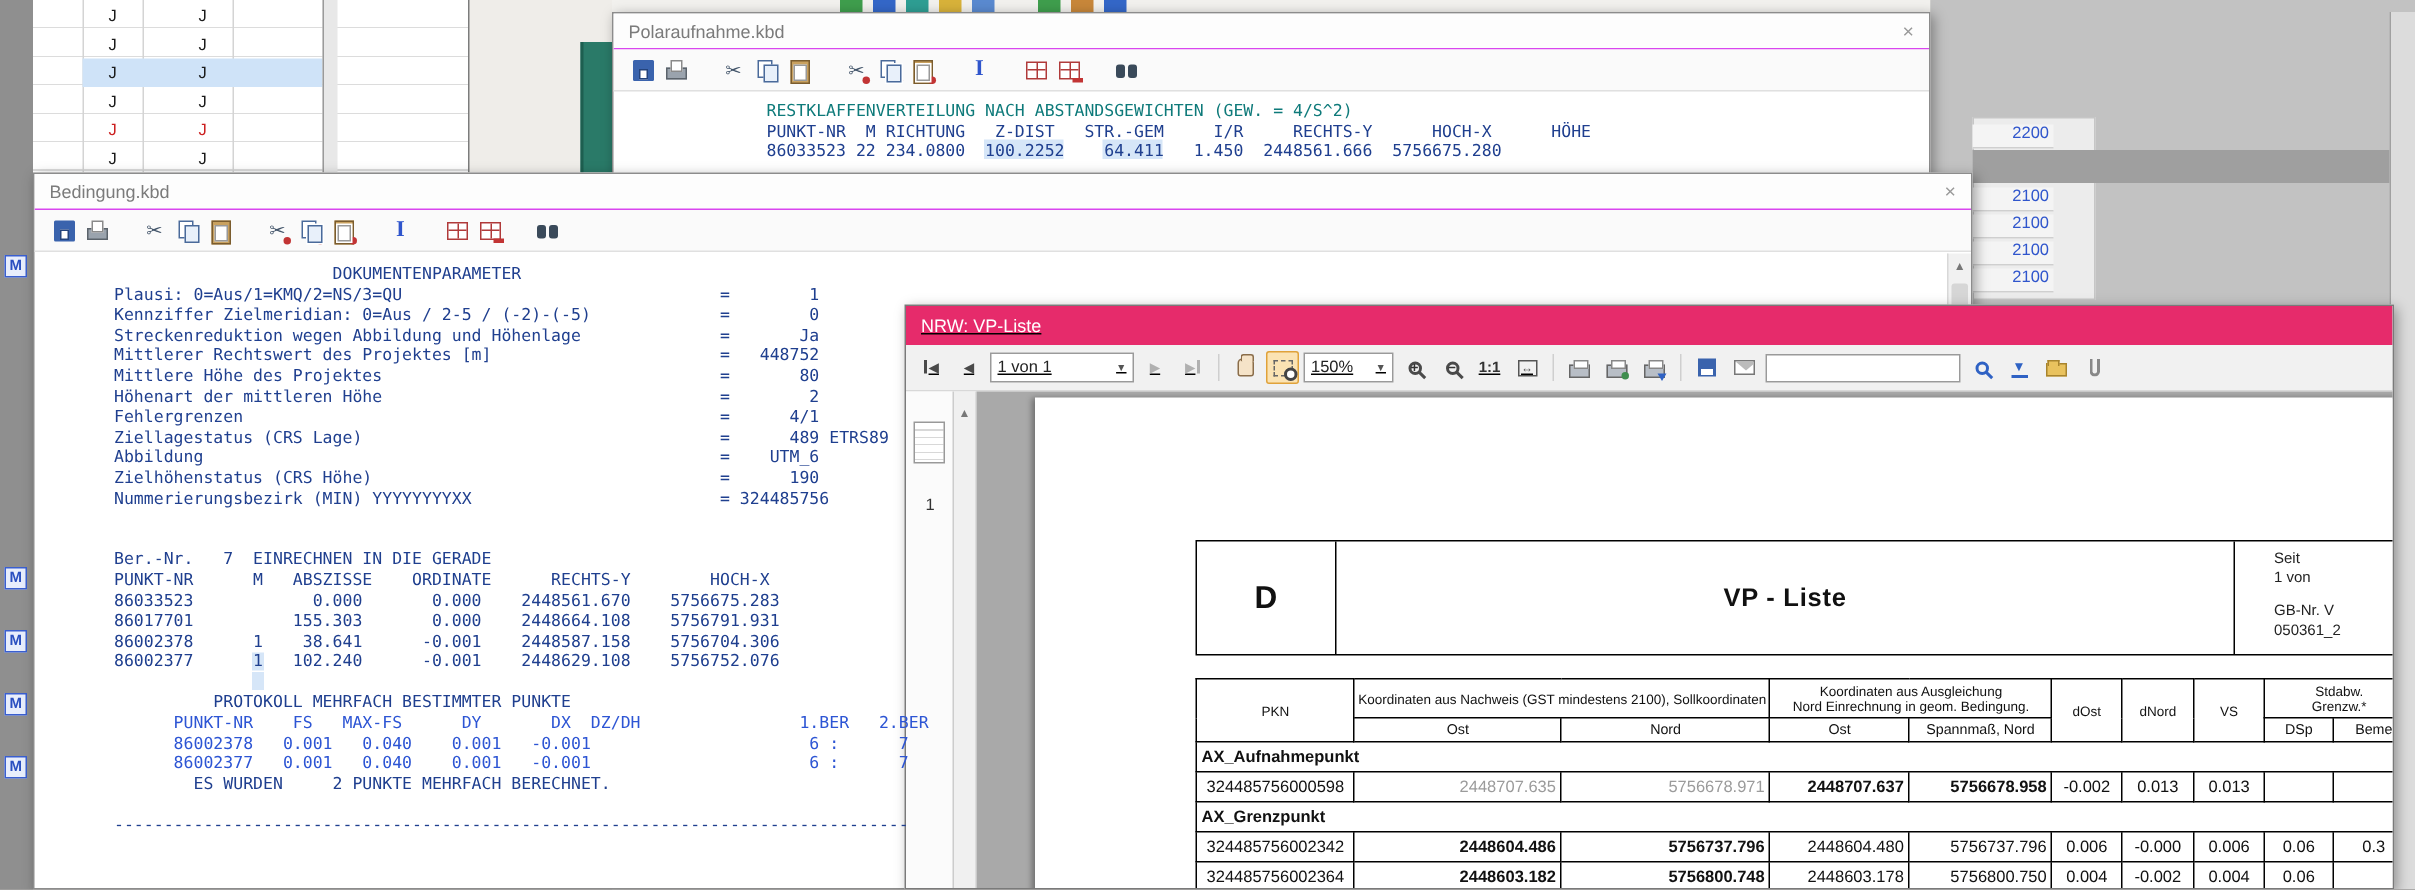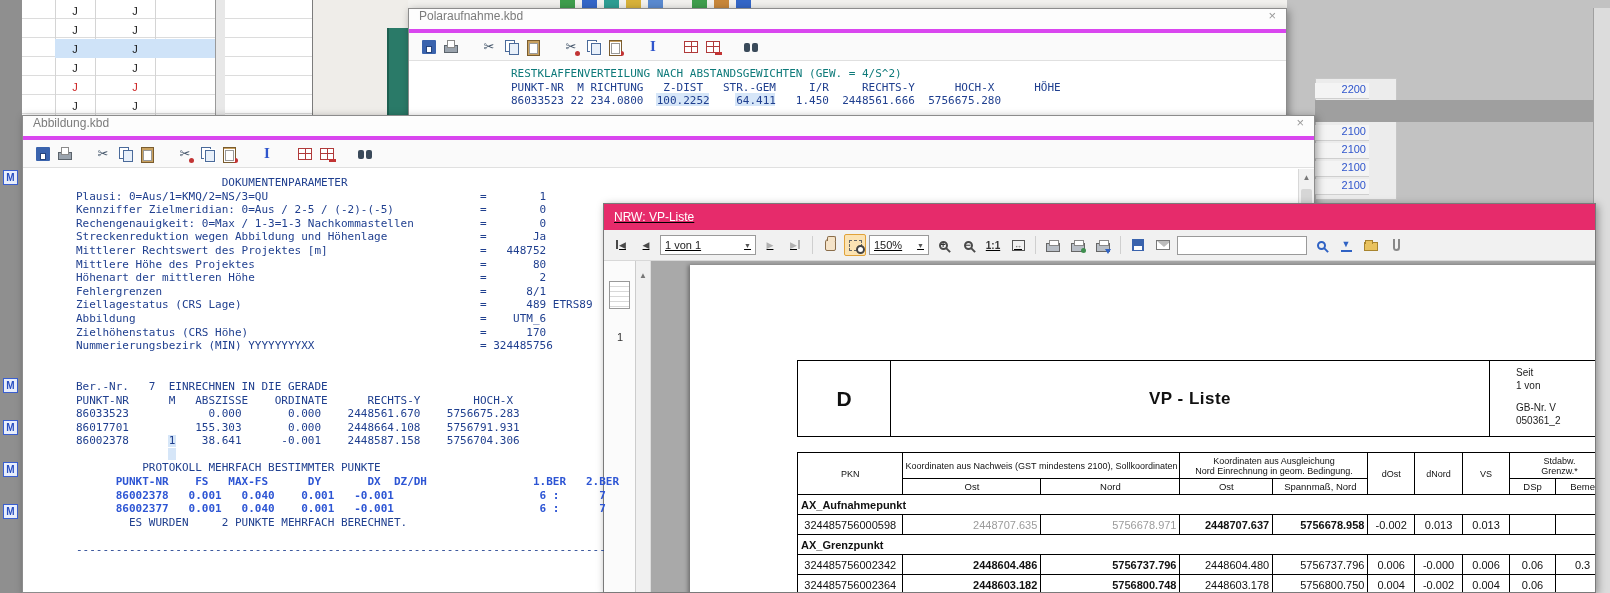--- a/index.html
+++ b/index.html
@@ -3,22 +3,22 @@
 <meta charset="utf-8">
 <style>
   html,body{margin:0;padding:0;background:#6e6e6e;}
   .stage{position:relative;width:1610px;height:593px;overflow:hidden;background:#c9c7c2;
          font-family:"Liberation Sans",sans-serif;}
   .stage *{box-sizing:border-box;}
 
   
   .win{position:absolute;background:#fff;border:1px solid #8c8c8c;
        box-shadow:2px 2px 8px rgba(0,0,0,.35);overflow:hidden;}
-  .titlebar{height:24px;background:#fdfdfd;border-bottom:4px solid #d946ef;
-            display:flex;align-items:flex-start;padding:0 10px;}
+  .titlebar{height:24px;background:#fdfdfd;border-bottom:1px solid #d946ef;
+            display:flex;align-items:center;padding:0 10px;}
   .titlebar .ttl{font-size:12px;color:#7b7b7b;}
   .titlebar .wclose{margin-left:auto;color:#9a9a9a;font-size:13px;line-height:1;cursor:default;}
   .tbar{height:28px;background:#fafafa;border-bottom:1px solid #e0e0e0;
         display:flex;align-items:center;padding-left:10px;gap:2px;}
   .tgap{width:14px;}
 
   
   .ti{width:20px;height:20px;position:relative;display:flex;align-items:center;justify-content:center;}
   .ic-save::before{content:"";position:absolute;inset:3px;background:#3a63ad;border-radius:1px;}
   .ic-save::after{content:"";position:absolute;left:7px;right:7px;bottom:4px;height:5px;background:#fff;border:1px solid #24437c;}
@@ -38,21 +38,21 @@
     background:linear-gradient(#b03a3a,#b03a3a) 50% 0/1px 100% no-repeat,
                linear-gradient(#b03a3a,#b03a3a) 0 50%/100% 1px no-repeat,#fff;}
   .ic-table2::after{content:"";position:absolute;right:1px;bottom:2px;width:7px;height:3px;background:#c23434;}
   .ic-find::before{content:"";position:absolute;left:3px;top:6px;width:6px;height:9px;background:#3a4a5a;border-radius:2px;}
   .ic-find::after{content:"";position:absolute;right:3px;top:6px;width:6px;height:9px;background:#3a4a5a;border-radius:2px;}
 
   
   .content{position:relative;}
   .pline{white-space:pre;font-family:"DejaVu Sans Mono",monospace;font-size:11px;line-height:13.6px;}
   .c-navy{color:#1f3f8f;}
-  .c-blue{color:#2d55d4;font-weight:bold;}
+  .c-blue{color:#2d55d4;}
   .c-teal{color:#0e7a7a;}
   .hl{position:absolute;background:#c8ddf5;opacity:.75;z-index:0;}
   .content,.pline{z-index:1;}
 
   
   .dock{position:absolute;left:0;top:0;width:22px;height:593px;background:#8f8f8f;}
   .mico{position:absolute;left:3px;width:15px;height:15px;background:#e8eefc;border:1px solid #3a5fd0;
         color:#2a4fc0;font-size:10px;font-weight:bold;display:flex;align-items:center;justify-content:center;}
   .sheet{position:absolute;left:22px;top:0;width:290px;height:115px;background:#fff;
          background-image:repeating-linear-gradient(to bottom,transparent 0 18px,#dcdcdc 18px 19px);}
@@ -262,21 +262,21 @@
     <div class="hl" style="left:326px;top:84px;width:40px;height:13px"></div>
     <div class="content">
         <div class="pline c-teal">RESTKLAFFENVERTEILUNG NACH ABSTANDSGEWICHTEN (GEW. = 4/S^2)</div>
         <div class="pline c-navy">PUNKT-NR  M RICHTUNG   Z-DIST   STR.-GEM     I/R     RECHTS-Y      HOCH-X      HÖHE</div>
         <div class="pline c-navy">86033523 22 234.0800  100.2252    64.411   1.450  2448561.666  5756675.280</div>
       </div>
   </div>
 
   <div class="win" id="win-ber">
     <div class="titlebar">
-      <span class="ttl">Abbildung.kbd</span>
+      <span class="ttl">Bedingung.kbd</span>
       <span class="wclose">×</span>
     </div>
     <div class="tbar">
       <div class="ti ic-save"></div>
       <div class="ti ic-print"></div>
       <div class="tgap"></div>
       <div class="ti ic-cut"></div>
       <div class="ti ic-copy"></div>
       <div class="ti ic-paste"></div>
       <div class="tgap"></div>
@@ -296,37 +296,37 @@
       <div class="ti ic-table ic-table2"></div>
       <div class="tgap"></div>
       <div class="ti ic-find"></div>
     </div>
     <div class="hl" style="left:145px;top:319px;width:8px;height:12px"></div>
     <div class="hl" style="left:145px;top:332px;width:8px;height:12px"></div>
     <div class="content">
         <div class="pline c-navy">                      DOKUMENTENPARAMETER</div>
         <div class="pline c-navy">Plausi: 0=Aus/1=KMQ/2=NS/3=QU                                =        1</div>
         <div class="pline c-navy">Kennziffer Zielmeridian: 0=Aus / 2-5 / (-2)-(-5)             =        0</div>
-        <div class="pline c-navy">Rechengenauigkeit: 0=Max / 1-3=1-3 Nachkommastellen          =        0</div>
         <div class="pline c-navy">Streckenreduktion wegen Abbildung und Höhenlage              =       Ja</div>
         <div class="pline c-navy">Mittlerer Rechtswert des Projektes [m]                       =   448752</div>
         <div class="pline c-navy">Mittlere Höhe des Projektes                                  =       80</div>
         <div class="pline c-navy">Höhenart der mittleren Höhe                                  =        2</div>
-        <div class="pline c-navy">Fehlergrenzen                                                =      8/1</div>
+        <div class="pline c-navy">Fehlergrenzen                                                =      4/1</div>
         <div class="pline c-navy">Ziellagestatus (CRS Lage)                                    =      489 ETRS89</div>
         <div class="pline c-navy">Abbildung                                                    =    UTM_6</div>
-        <div class="pline c-navy">Zielhöhenstatus (CRS Höhe)                                   =      170</div>
+        <div class="pline c-navy">Zielhöhenstatus (CRS Höhe)                                   =      190</div>
         <div class="pline c-navy">Nummerierungsbezirk (MIN) YYYYYYYYXX                         = 324485756</div>
         <div class="pline c-navy"> </div>
         <div class="pline c-navy"> </div>
         <div class="pline c-navy">Ber.-Nr.   7  EINRECHNEN IN DIE GERADE</div>
         <div class="pline c-navy">PUNKT-NR      M   ABSZISSE    ORDINATE      RECHTS-Y        HOCH-X</div>
         <div class="pline c-navy">86033523            0.000       0.000    2448561.670    5756675.283</div>
         <div class="pline c-navy">86017701          155.303       0.000    2448664.108    5756791.931</div>
         <div class="pline c-navy">86002378      1    38.641      -0.001    2448587.158    5756704.306</div>
+        <div class="pline c-navy">86002377      1   102.240      -0.001    2448629.108    5756752.076</div>
         <div class="pline c-navy"> </div>
         <div class="pline c-navy">          PROTOKOLL MEHRFACH BESTIMMTER PUNKTE</div>
         <div class="pline c-blue">      PUNKT-NR    FS   MAX-FS      DY       DX  DZ/DH                1.BER   2.BER</div>
         <div class="pline c-blue">      86002378   0.001   0.040    0.001   -0.001                      6 :      7</div>
         <div class="pline c-blue">      86002377   0.001   0.040    0.001   -0.001                      6 :      7</div>
         <div class="pline c-navy">        ES WURDEN     2 PUNKTE MEHRFACH BERECHNET.</div>
         <div class="pline c-navy"> </div>
         <div class="pline c-navy">--------------------------------------------------------------------------------</div>
       </div>
     <div class="vscroll">

